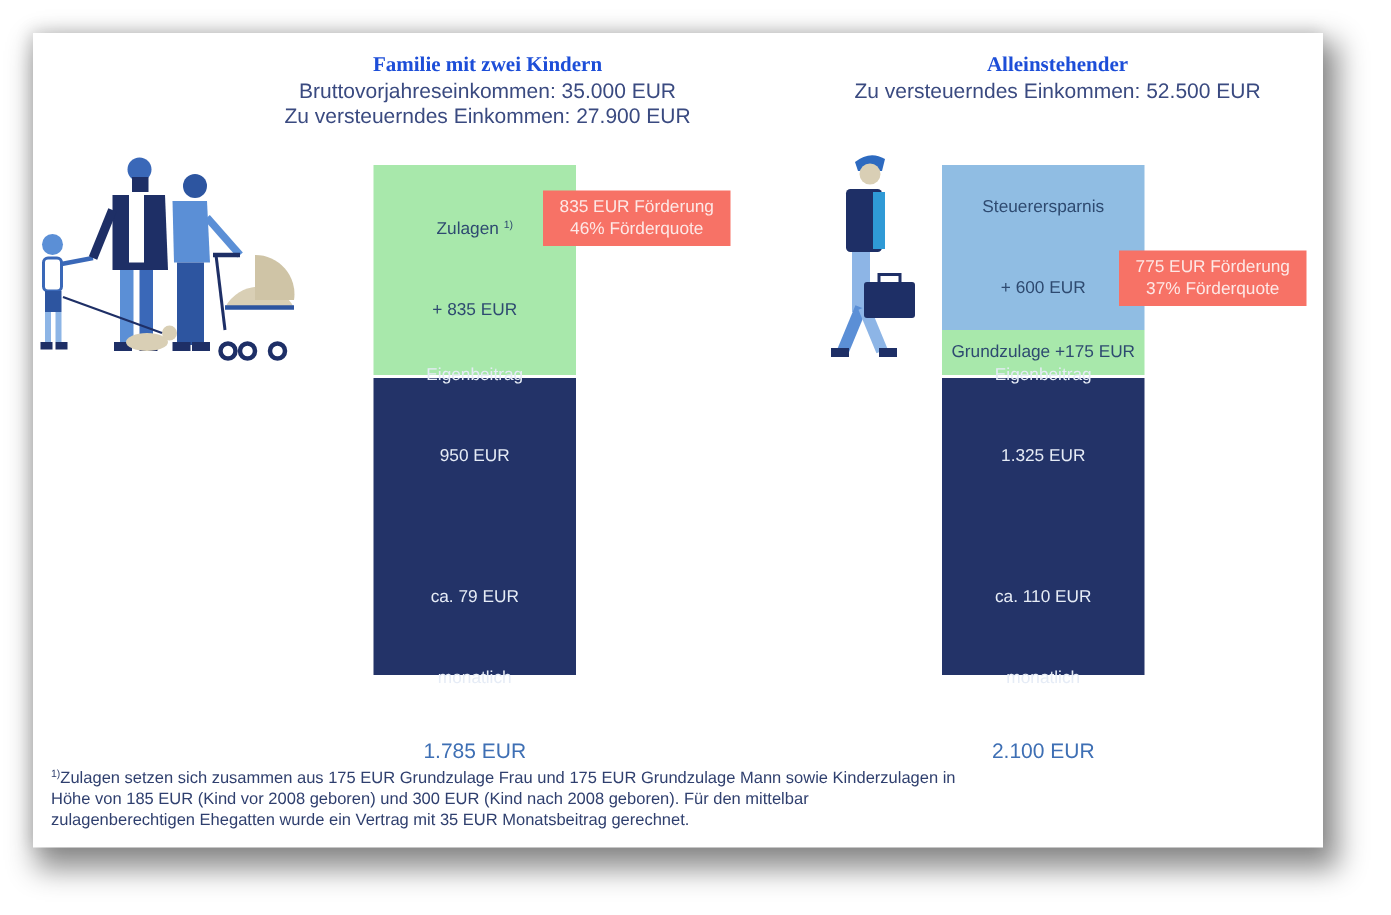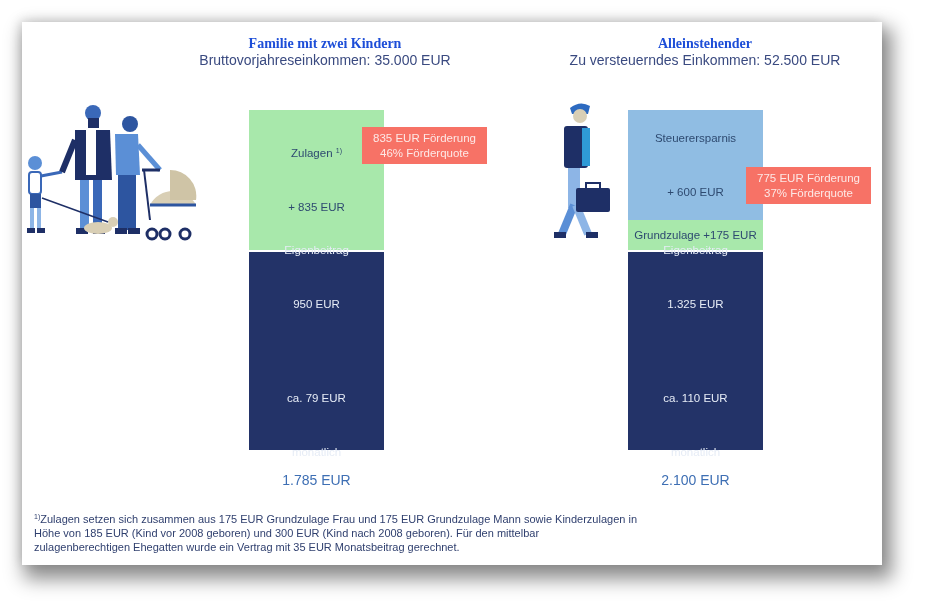--- a/index.html
+++ b/index.html
@@ -7,33 +7,34 @@
   .card{position:absolute;left:22px;top:22px;width:860px;height:543px;background:#ffffff;
     box-shadow:6px 10px 18px 4px rgba(0,0,0,0.45), -2px -2px 10px rgba(0,0,0,0.12);}
   .head{position:absolute;text-align:center;color:#3a4a80;font-size:14px;line-height:17px;}
   .head .t{color:#1d4ed8;font-weight:bold;font-family:Liberation Serif, serif;}
   .bar{position:absolute;width:135px;}
   .seg{position:absolute;left:0;width:135px;display:flex;flex-direction:column;align-items:center;justify-content:center;text-align:center;font-size:11.5px;line-height:14px;gap:40px;}
   .green{background:#a8e8ab;color:#2e4a70;}
   .blue{background:#90bde3;color:#2e4a70;}
   .navy{background:#233368;color:#e6ecf6;}
   .badge{position:absolute;width:125px;height:37px;background:#f77266;color:#fde8e6;font-size:11.5px;line-height:15px;display:flex;flex-direction:column;align-items:center;justify-content:center;}
-  .total{position:absolute;color:#3e6fb4;font-size:14px;text-align:center;width:135px;}
+  .total{position:absolute;color:#3e6fb4;font-size:14px;text-align:center;width:135px;margin-top:20px;}
   .foot{position:absolute;left:34px;top:512px;width:680px;color:#2f3f6e;font-size:11px;line-height:14px;}
   sup{font-size:7px;vertical-align:top;position:relative;top:-2px;}
   .illus{position:absolute;}
 </style>
 </head>
 <body>
 
 <div class="card"></div>
 
 <div class="head" style="left:150px;top:35px;width:350px;">
   <div class="t">Familie mit zwei Kindern</div>
   <div>Bruttovorjahreseinkommen: 35.000 EUR</div>
+  <div>Zu versteuerndes Einkommen: 27.900 EUR</div>
 </div>
 
 <div class="head" style="left:530px;top:35px;width:350px;">
   <div class="t">Alleinstehender</div>
   <div>Zu versteuerndes Einkommen: 52.500 EUR</div>
 </div>
 
 <div class="bar" style="left:249px;top:110px;height:340px;">
   <div class="seg green" style="top:0;height:140px;">
     <div><span>Zulagen</span> <sup>1)</sup></div>

